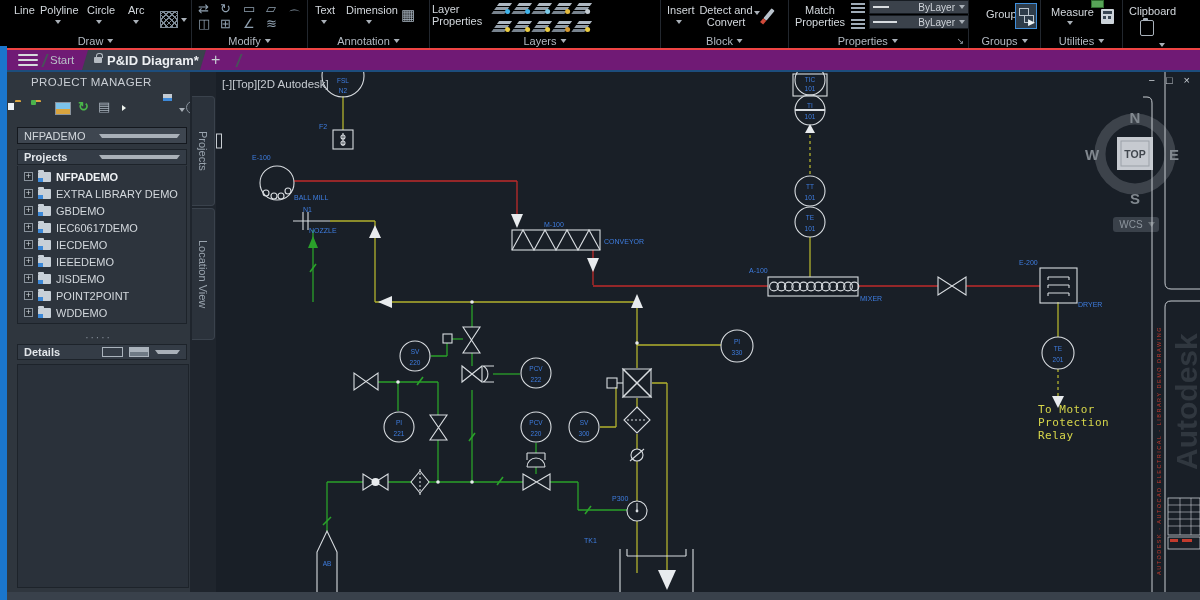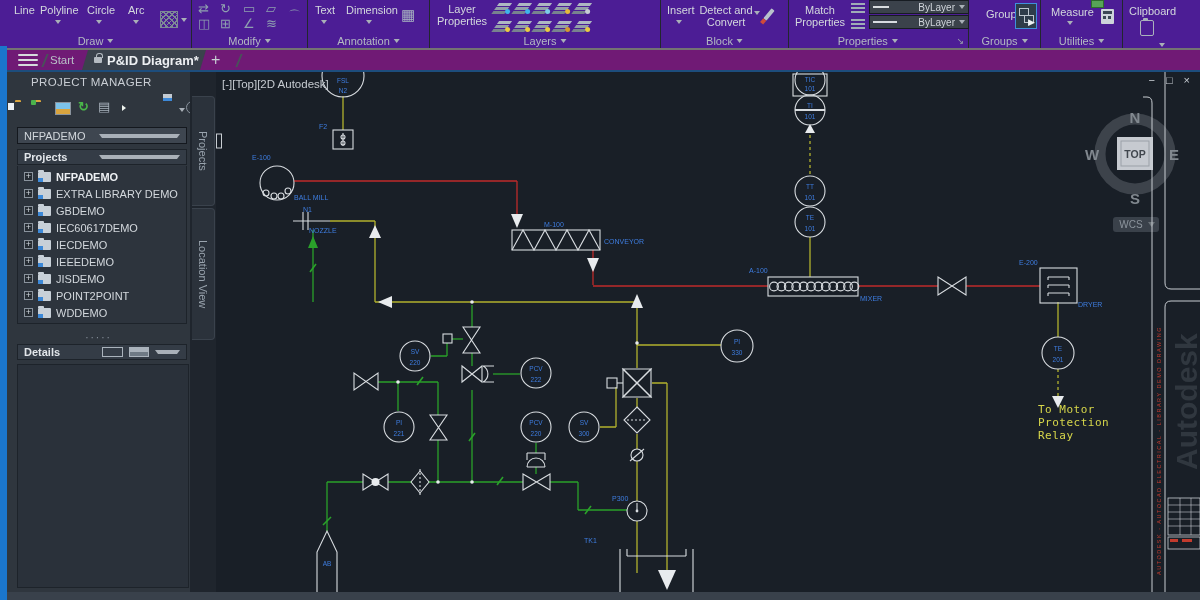--- a/index.html
+++ b/index.html
@@ -1,20 +1,20 @@
 <!DOCTYPE html>
 <html><head>
 <meta charset="utf-8">
 <style>
   html,body{margin:0;padding:0;background:#10141a;}
   #root{position:relative;width:1200px;height:600px;overflow:hidden;
         font-family:"Liberation Sans",sans-serif;background:#191f27;-webkit-font-smoothing:antialiased;}
 
   
-  #ribbon{position:absolute;left:0;top:0;width:1200px;height:48px;background:#4c1d95;border-bottom:2px solid #737373;}
+  #ribbon{position:absolute;left:0;top:0;width:1200px;height:48px;background:#000000;border-bottom:2px solid #ef4444;}
   .panel{position:absolute;top:0;height:48px;border-right:1px solid #22272e;}
   .rtxt{position:absolute;font-size:11px;color:#d3d8dd;white-space:nowrap;}
   .ptitle{position:absolute;bottom:1px;left:50%;transform:translateX(-50%);font-size:11px;color:#b3bac2;white-space:nowrap;display:flex;align-items:center;gap:4px;}
   .car{width:0;height:0;border-left:3.5px solid transparent;border-right:3.5px solid transparent;border-top:4px solid #a9b0b8;display:inline-block;}
   .glyph{position:absolute;color:#8fa0b0;font-size:13px;line-height:13px;}
   .hatch{position:absolute;width:16px;height:15px;border:1px solid #7d8a96;
      background:repeating-linear-gradient(45deg,#7d8a96 0 1px,transparent 1px 4px),repeating-linear-gradient(-45deg,#7d8a96 0 1px,transparent 1px 4px);}
   .layericon{position:absolute;width:13px;height:3px;background:#aeb8c2;transform:skewX(-35deg);box-shadow:0 4px 0 #939ea9,0 8px 0 #78838e;}
   .layericon i{position:absolute;right:-4px;top:6px;width:5px;height:5px;border-radius:50%;transform:skewX(35deg);}
   .dd{position:absolute;height:12px;background:#3b424b;border:1px solid #171c22;display:flex;align-items:center;padding:0 3px;gap:4px;}
@@ -154,21 +154,21 @@
       <span class="rtxt" style="left:38px;top:4px;">Dimension</span>
       <span class="car" style="position:absolute;left:58px;top:20px;"></span>
       <span class="glyph" style="left:93px;top:8px;font-size:15px;color:#a9b6c2;">▦</span>
       <div class="ptitle">
           <span>Annotation</span>
           <span class="car"></span>
         </div>
     </div>
 
     <div class="panel" style="left:430px;width:230px;">
-      <div style="position:absolute;left:2px;top:3px;width:60px;text-align:center;">
+      <div style="position:absolute;left:2px;top:3px;width:60px;text-align:left;">
         <div class="rtxt" style="position:static;">Layer</div>
         <div class="rtxt" style="position:static;">Properties</div>
       </div>
       <span class="layericon" style="left:68px;top:3px;">
           <i style="background:#3fb3ea;"></i>
         </span>
       <span class="layericon" style="left:88px;top:3px;">
           <i style="background:#3fb3ea;"></i>
         </span>
       <span class="layericon" style="left:108px;top:3px;">

